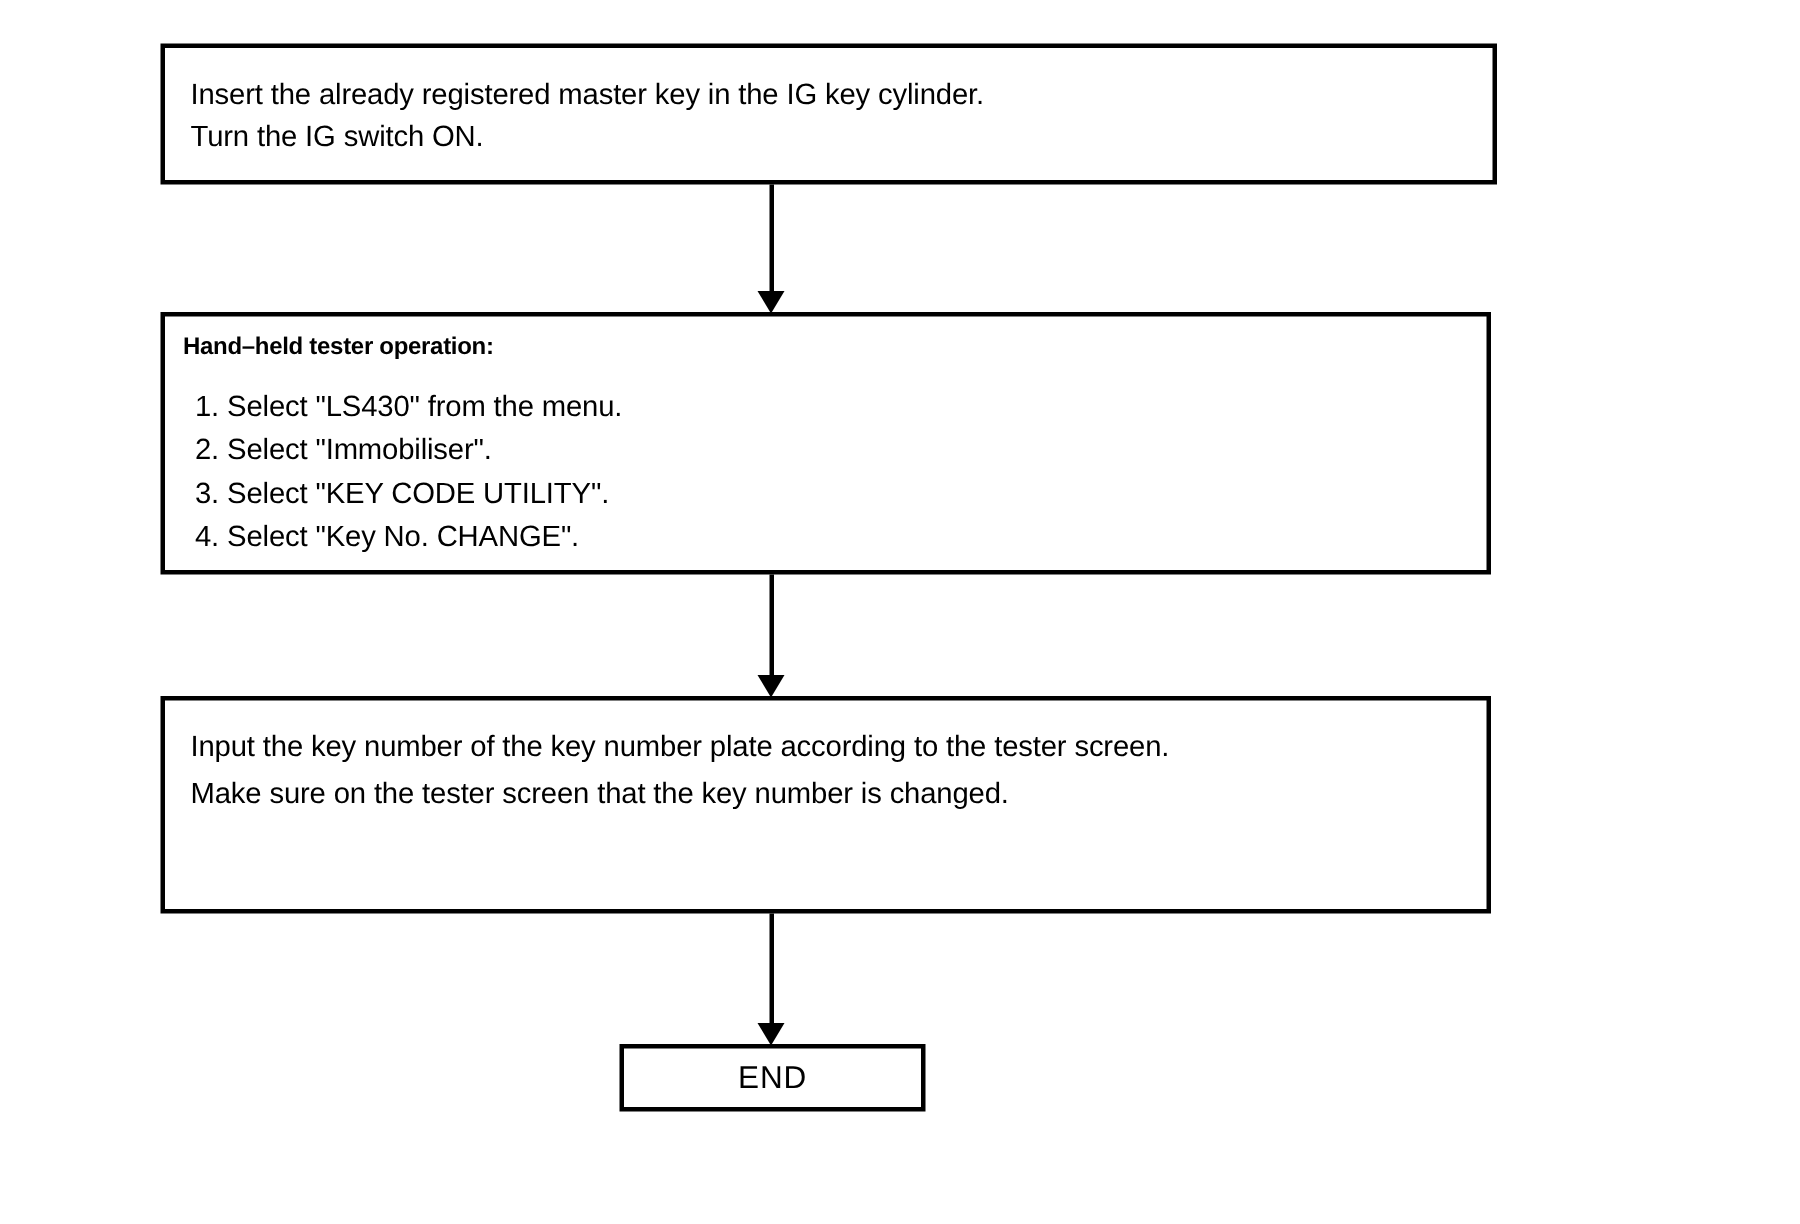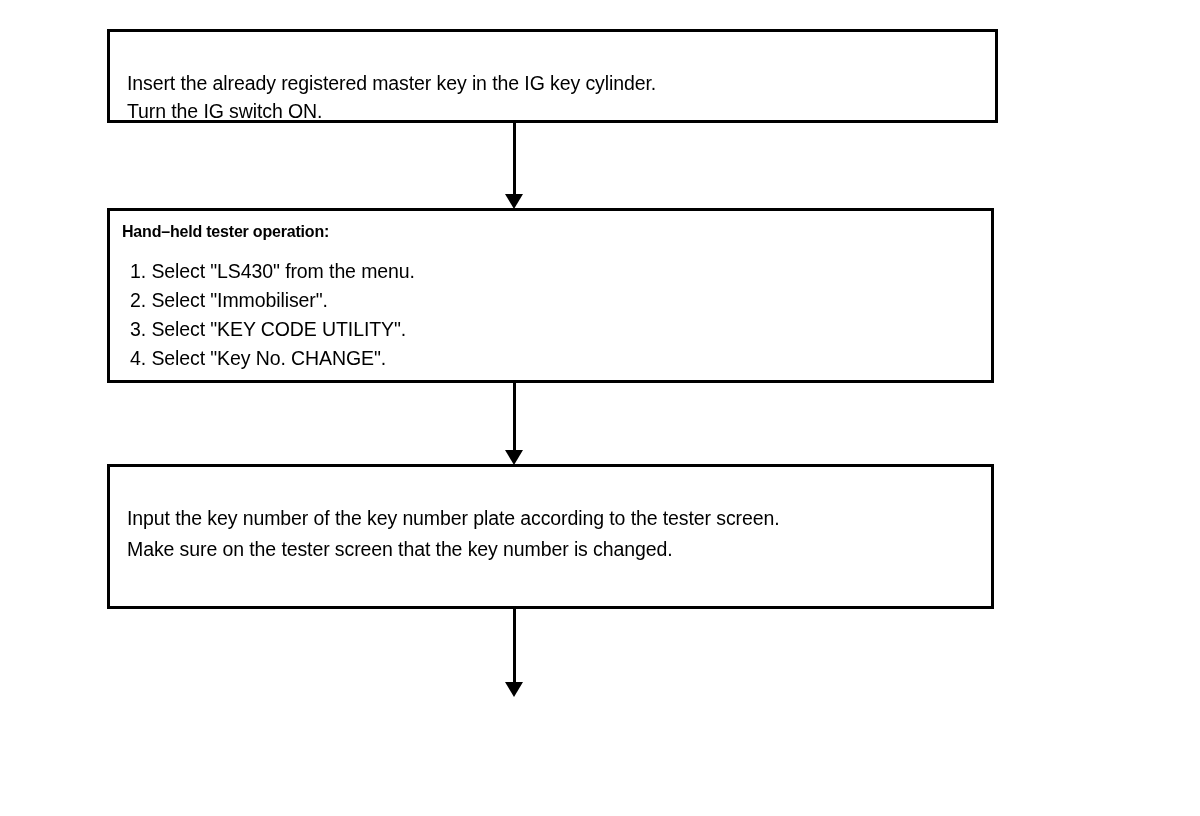--- a/index.html
+++ b/index.html
@@ -61,21 +61,20 @@
     height: 45px;
   }
 
   
   .body-text {
     position: absolute;
     font-size: 19.5px;
     line-height: 28px;
     letter-spacing: -0.1px;
     white-space: pre-line;
-    margin-top: 20px;
   }
 
   #text-start {
     left: 17px;
     top: 17px;
     width: 860px;
   }
 
   #text-input {
     left: 17px;
@@ -188,14 +187,17 @@
   <div class="node" id="box-input">
     <div class="body-text" id="text-input">Input the key number of the key number plate according to the tester screen.
 Make sure on the tester screen that the key number is changed.</div>
   </div>
 
   <div class="connector" id="arrow-3">
     <div class="shaft"></div>
     <div class="head"></div>
   </div>
 
+  <div class="node" id="box-end">
+    <div class="end-label">END</div>
+  </div>
 
 </div>
 
 </body></html>

